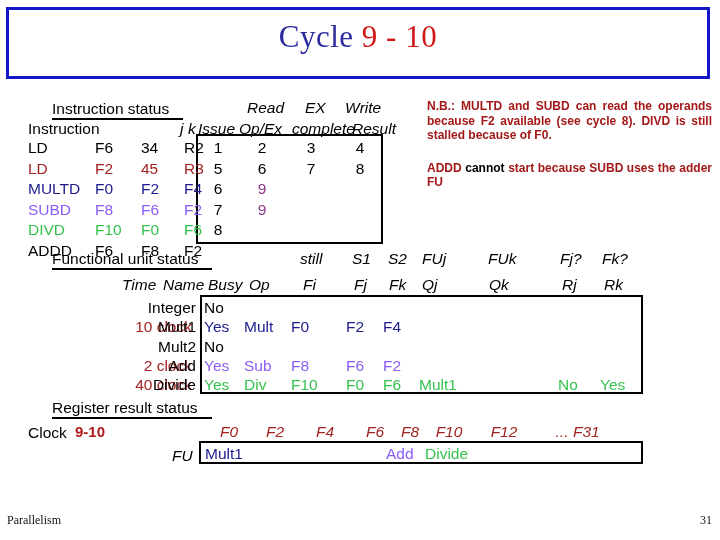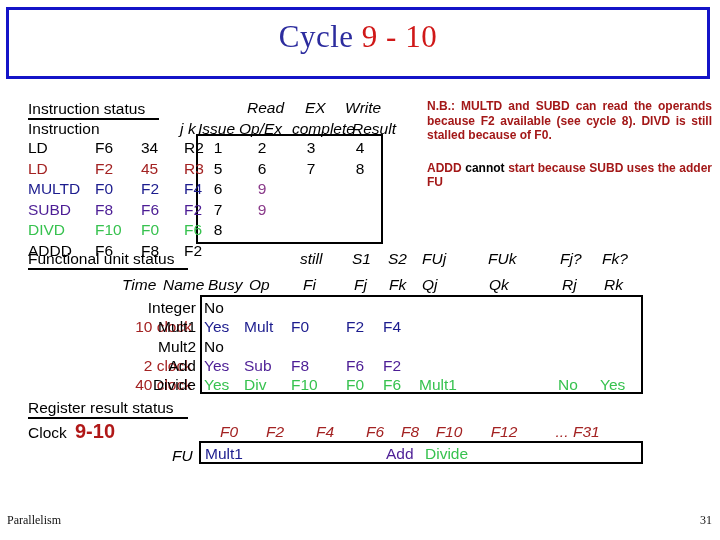--- a/index.html
+++ b/index.html
@@ -45,27 +45,28 @@
     font-size: 15.5px;
     line-height: 15.5px;
     color: #000000;
   }
   .ital { font-style: italic; }
   .bold { font-weight: bold; }
   .underline-head {
     border-bottom: 2px solid #000;
     padding-bottom: 1px;
     padding-right: 14px;
+    margin-left: 24px;
   }
 
   
   .c-black  { color: #000000; }
   .c-red    { color: #a32222; }
   .c-navy   { color: #1c1c8e; }
-  .c-purple { color: #4c1d95; }
+  .c-purple { color: #8b5cf6; }
   .c-green  { color: #37c24f; }
   .c-plum   { color: #8a3a8a; }
   .c-darkred{ color: #b01818; }
   .c-hdred  { color: #a32222; }
 
   
   .box {
     position: absolute;
     border: 2px solid #000000;
     box-sizing: border-box;
@@ -214,21 +215,21 @@
     <div class="t c-green" style="left: 346px; top: 377px;">F0</div>
     <div class="t c-green" style="left: 383px; top: 377px;">F6</div>
     <div class="t c-green" style="left: 419px; top: 377px;">Mult1</div>
     <div class="t c-green" style="left: 558px; top: 377px;">No</div>
     <div class="t c-green" style="left: 600px; top: 377px;">Yes</div>
   </div>
 
 <div class="t underline-head" style="left:28px; top:400px;">Register result status</div>
 
 <div class="t" style="left:28px; top:425px;">Clock</div>
-<div class="t bold c-darkred" style="left:75px; top:424px; font-size:20px;">9-10</div>
+<div class="t bold c-darkred" style="left:75px; top:424px; font-size:15px;">9-10</div>
 
 <div id="reg-headers">
     <div class="t ital c-hdred" style="left: 189px; top: 424px; width: 80px; text-align: center;">F0</div>
     <div class="t ital c-hdred" style="left: 235px; top: 424px; width: 80px; text-align: center;">F2</div>
     <div class="t ital c-hdred" style="left: 285px; top: 424px; width: 80px; text-align: center;">F4</div>
     <div class="t ital c-hdred" style="left: 335px; top: 424px; width: 80px; text-align: center;">F6</div>
     <div class="t ital c-hdred" style="left: 370px; top: 424px; width: 80px; text-align: center;">F8</div>
     <div class="t ital c-hdred" style="left: 409px; top: 424px; width: 80px; text-align: center;">F10</div>
     <div class="t ital c-hdred" style="left: 464px; top: 424px; width: 80px; text-align: center;">F12</div>
     <div class="t ital c-hdred" style="left: 522px; top: 424px; width: 80px; text-align: center;">...</div>

